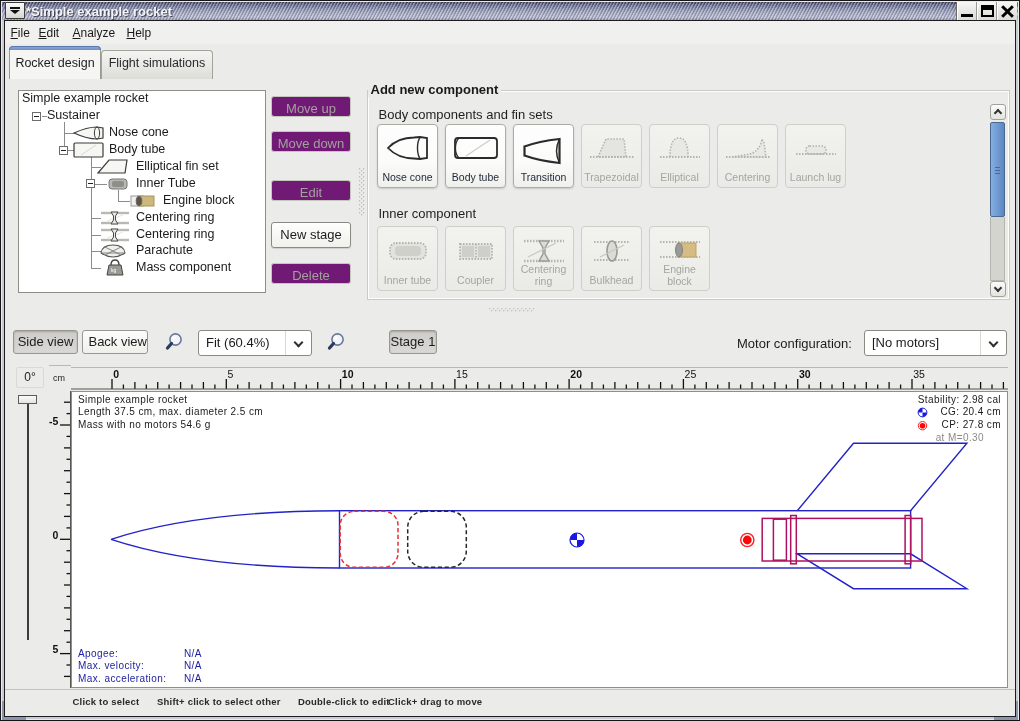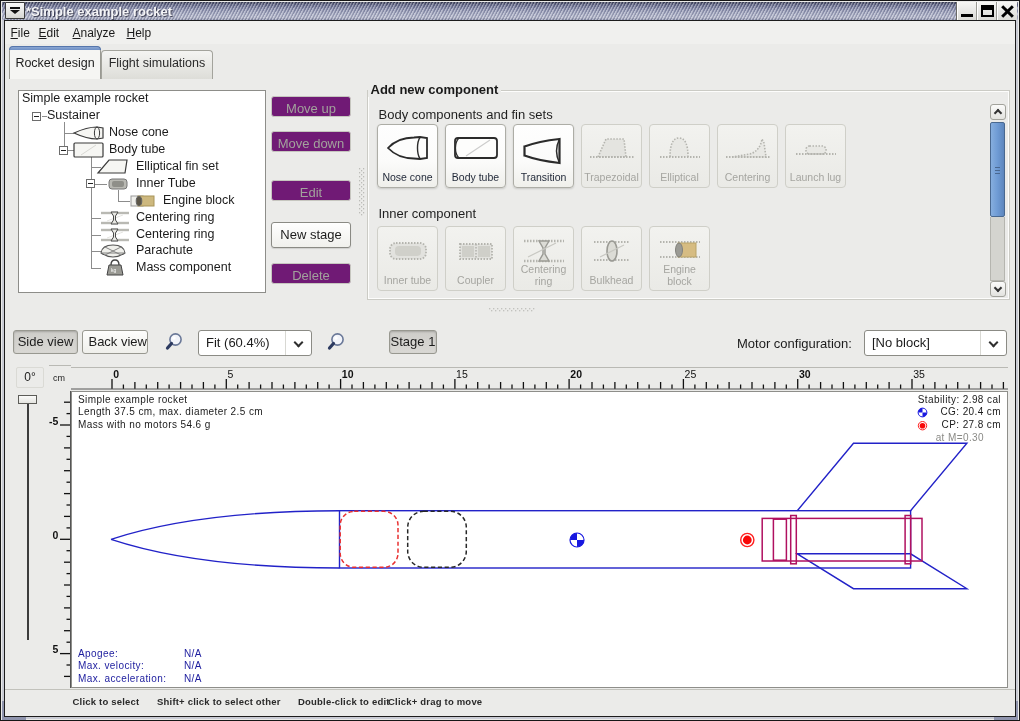--- a/index.html
+++ b/index.html
@@ -434,21 +434,21 @@
       <span class="chev2"></span>
     </div>
   <svg class="abs" style="left:321px; top:330px;" width="28" height="24" viewBox="0 0 28 24">
       <circle cx="15.5" cy="8.5" r="5.6" stroke="#6a7898" fill="#f2f4fa" stroke-width="1.6"></circle>
       <circle cx="14" cy="7" r="1.7" fill="#ffffff" stroke="none"></circle>
       <line x1="11.5" y1="12.5" x2="7.5" y2="17" stroke="#2c3a60" stroke-width="3.2" stroke-linecap="round"></line>
     </svg>
   <div class="tbtn pressed" style="left:388px; width:48px;">Stage 1</div>
   <div id="mclabel" style="left:736px; top:335px;">Motor configuration:</div>
   <div class="combo" style="left:863px; top:329px; width:143px; height:26px;">
-      <span class="tx">[No block]</span>
+      <span class="tx">[No motors]</span>
       <span class="arr"></span>
       <span class="chev2"></span>
     </div>
 
   <div id="angle">0°</div>
   <div id="slider-track"></div>
   <div id="slider-thumb"></div>
 
   <div id="cmbox">
       <span style="position:absolute; left:4px; top:7px;">cm</span>

